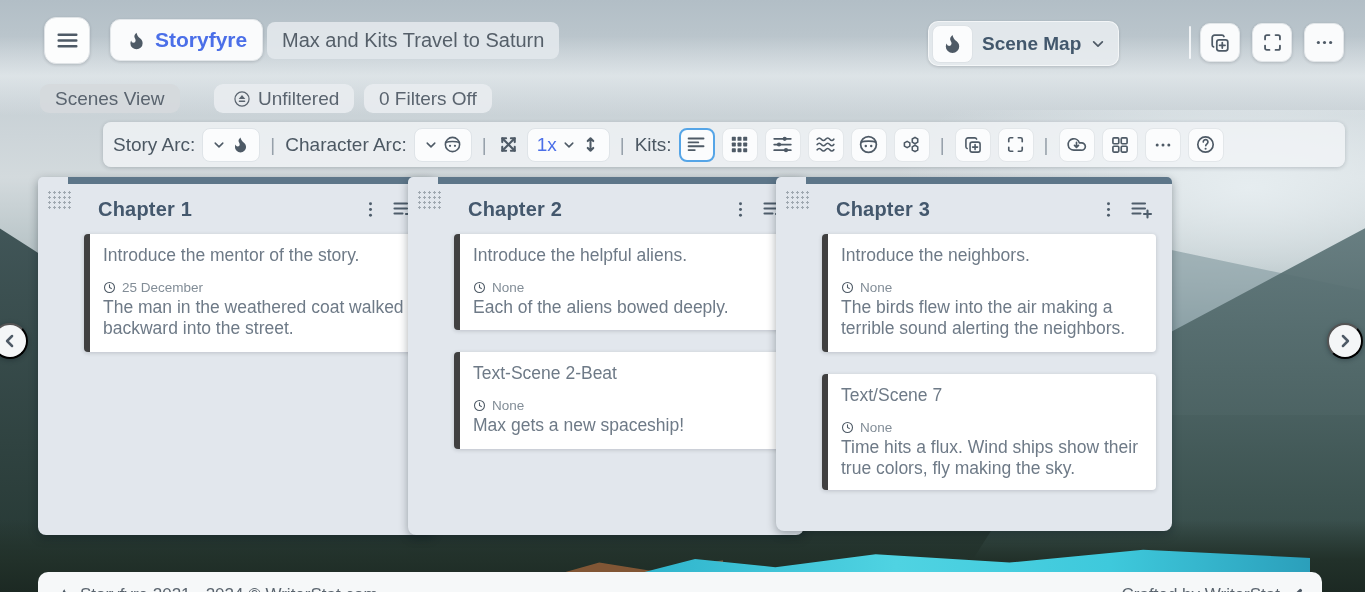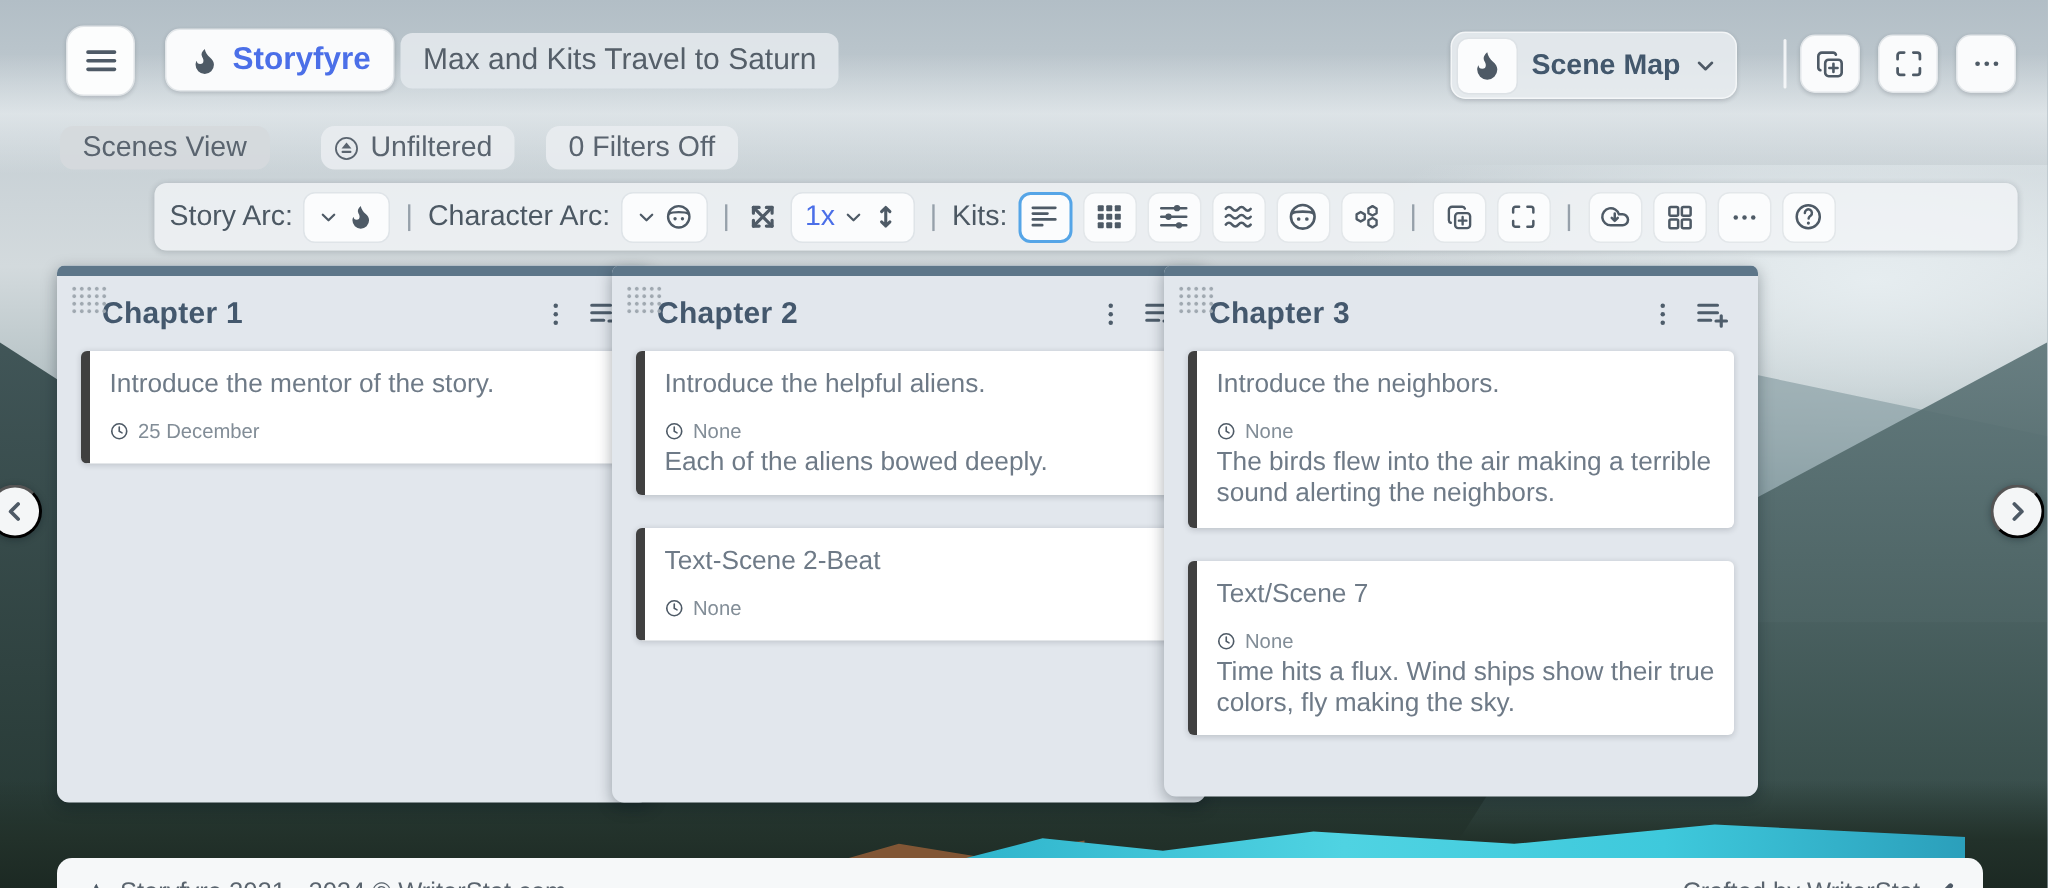--- a/index.html
+++ b/index.html
@@ -41,56 +41,56 @@
   
   .hamburger { position:absolute; left:44px; top:17px; width:46px; height:47px;
     background:#fcfdfd; border:1px solid #e0e4e7; border-radius:12px;
     justify-content:center; color:#3d4955; }
   .brand { position:absolute; left:110px; top:19px; height:42px; padding:0 15px; gap:8px;
     background:#fafbfc; border:1px solid #e3e7ea; border-radius:10px;
     font-size:21px; font-weight:700; color:#4b6fe8;justify-content:space-between; }
   .title-chip { position:absolute; left:267px; top:22px; height:37px; padding:0 15px;
     background:rgba(226,231,235,.92); border-radius:8px;
     font-size:20px; color:#555f69; }
-  .map-group { position:absolute; left:967px; top:21px; height:45px; padding:3px 12px 3px 3px; gap:9px;
+  .map-group { position:absolute; left:928px; top:21px; height:45px; padding:3px 12px 3px 3px; gap:9px;
     background:rgba(231,236,239,.88); border:1px solid rgba(255,255,255,.6); border-radius:10px; }
   .map-flame-btn { width:41px; height:38px; justify-content:center;
     background:#fbfcfd; border:1px solid #dde2e6; border-radius:8px; color:#47627c; }
   .map-label { font-size:19px; font-weight:600; color:#42576c; }
   .map-chevron { color:#5c6772; }
   .hsep { position:absolute; width:2px; border-radius:1px; background:rgba(250,252,253,.85); }
   .hsep-top { left:1189px; top:26px; height:33px; }
   .top-btn { position:absolute; top:23px; width:40px; height:39px; justify-content:center;
     background:#fafbfc; border:1px solid #e2e6e9; border-radius:10px; color:#4e5d6b; }
 
   
   .chip-row-item { position:absolute; top:84px; height:29px; border-radius:9px;
     font-size:19px; color:#5a646f; padding:0 15px; gap:7px; }
   .chip-scenes   { left:40px;  background:rgba(213,217,221,.93); }
-  .chip-unfilt   { left:214px; background:rgba(233,236,239,.9); padding-left:8px; }
+  .chip-unfilt   { left:214px; background:rgba(233,236,239,.9); padding-left:19px; }
   .chip-filters  { left:364px; background:rgba(233,236,239,.9); }
 
   
   .toolbar { position:absolute; left:103px; top:122px; width:1242px; height:45px;
     display:flex; align-items:center; gap:7px; padding:0 10px;
     background:rgba(241,244,246,.8); border-radius:8px; box-shadow:0 1px 4px rgba(20,30,40,.2); }
   .tb-label { font-size:19px; color:#4c5863; white-space:nowrap; }
   .tb-sep { color:#96a0aa; font-size:19px; padding:0 3px; }
   .arc-btn { display:flex; align-items:center; gap:5px; height:34px; padding:0 9px;
     background:#fbfcfd; border:1px solid #dfe4e8; border-radius:8px; }
   .blue { color:#4b6fe8; }
   .scale-val { font-size:19px; color:#4b6fe8; }
   .icon-plain { display:flex; color:#4e5a66; }
   .icon-btn { width:36px; height:34px; display:flex; align-items:center; justify-content:center;
     background:#fbfcfd; border:1px solid #e3e7ea; border-radius:8px; color:#55636f; }
   .icon-btn.active { border:2px solid #55a5e7; }
 
   
   .column { position:absolute; top:177px; width:396px; background:#e2e7ed;
-    border-radius:5px 5px 8px 8px; box-shadow:0 3px 10px rgba(10,20,30,.35); overflow:hidden; }
+    border-radius:5px 5px 8px 8px; box-shadow:0 3px 10px rgba(10,20,30,.35); overflow:hidden;padding-left:30px; }
   .col-1 { left:38px;  height:358px; }
   .col-2 { left:408px; height:358px; }
   .col-3 { left:776px; height:354px; }
   .col-bar { height:7px; background:#5d7689; }
   .drag-handle { position:absolute; left:9px; top:13px; width:25px; height:20px;
     background-image:radial-gradient(circle,#9fa8b0 1.1px,transparent 1.4px);
     background-size:5px 5px; }
   .col-head { display:flex; align-items:center; padding:13px 14px 13px 30px; }
   .col-title { flex:1; font-size:20px; font-weight:700; color:#44586d; letter-spacing:.2px; }
   .col-kebab, .col-add { display:flex; color:#4e5d6b; padding:0 5px; }
@@ -503,20 +503,21 @@
   <article class="card">
     <div class="card-title">Introduce the mentor of the story.</div>
     <div class="card-meta">
       <span class="icon-plain">
           <svg width="13" height="13">
             <use href="#i-clock"></use>
           </svg>
         </span>
       <span>25 December</span>
     </div>
+    <div class="card-body">The man in the weathered coat walked backward into the street.</div>
   </article>
 </section>
 
 <section class="column col-2">
   <div class="col-bar"></div>
   <div class="drag-handle"></div>
   <header class="col-head">
     <h2 class="col-title">Chapter 2</h2>
     <span class="col-kebab">
         <svg width="21" height="21">
@@ -544,20 +545,21 @@
   <article class="card">
     <div class="card-title">Text-Scene 2-Beat</div>
     <div class="card-meta">
       <span class="icon-plain">
           <svg width="13" height="13">
             <use href="#i-clock"></use>
           </svg>
         </span>
       <span>None</span>
     </div>
+    <div class="card-body">Max gets a new spaceship!</div>
   </article>
 </section>
 
 <section class="column col-3">
   <div class="col-bar"></div>
   <div class="drag-handle"></div>
   <header class="col-head">
     <h2 class="col-title">Chapter 3</h2>
     <span class="col-kebab">
         <svg width="21" height="21">

